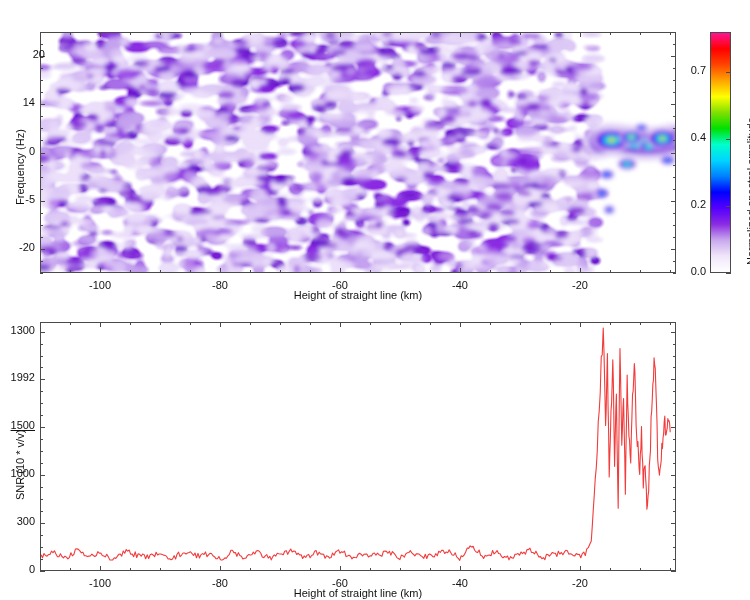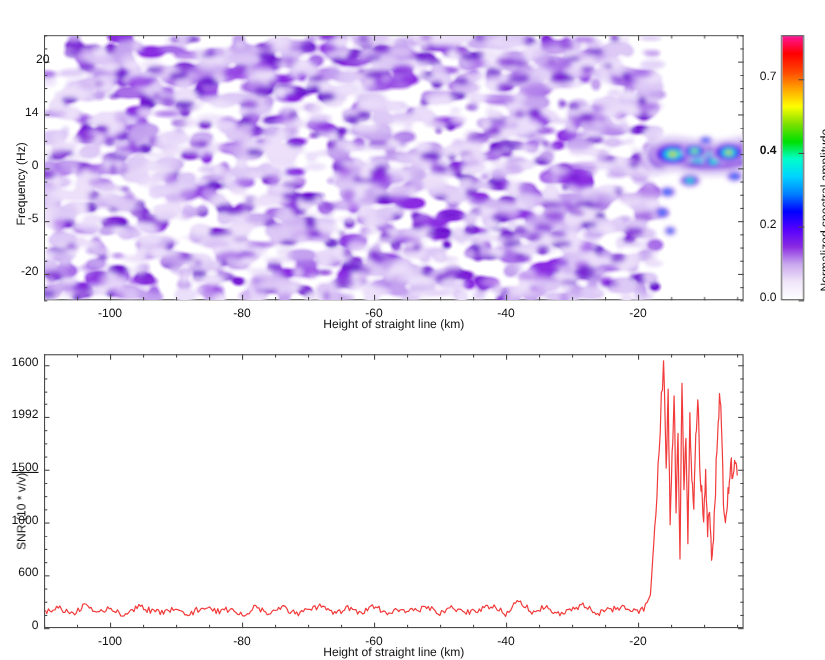--- a/index.html
+++ b/index.html
@@ -2096,21 +2096,21 @@
         </defs>
         <rect x="0" y="0" width="21" height="241" fill="url(#cbgrad)"></rect>
       </svg>
   </div>
   <div id="cbarTicks">
       <div class="tick ytick" style="left: 726px; top: 273px; background: rgb(74, 74, 74);"></div>
       <div class="cblab" style="left: 680px; top: 273px; width: 26px; text-align: right;">0.0</div>
       <div class="tick ytick" style="left: 726px; top: 206px; background: rgb(74, 74, 74);"></div>
       <div class="cblab" style="left: 680px; top: 206px; width: 26px; text-align: right;">0.2</div>
       <div class="tick ytick" style="left: 726px; top: 139px; background: rgb(74, 74, 74);"></div>
-      <div class="cblab" style="left: 680px; top: 139px; width: 26px; text-align: right; font-weight: bold;">0.4</div>
+      <div class="cblab" style="left: 680px; top: 139px; width: 26px; text-align: right;">0.4</div>
       <div class="tick ytick" style="left: 726px; top: 72px; background: rgb(74, 74, 74);"></div>
       <div class="cblab" style="left: 680px; top: 72px; width: 26px; text-align: right;">0.7</div>
     </div>
   <div class="vtitle" id="cbarTitle" style="left:745px;top:265px;">Normalized spectral amplitude</div>
 
   <div class="panel frame" id="snrPanel">
     <svg class="plotsvg" id="snrSvg" viewBox="0 0 636 249" preserveAspectRatio="none">
         <path d="M0.0,233.5L1.5,236.6L3.0,232.4L4.5,234.4L6.0,235.1L7.5,233.4L9.0,233.4L10.5,230.0L12.0,231.6L13.5,229.7L15.0,232.9L16.5,235.6L18.0,235.7L19.5,232.7L21.0,235.4L22.5,236.8L24.0,235.1L25.5,236.0L27.0,237.8L28.5,236.3L30.0,231.6L31.5,234.7L33.0,233.3L34.5,227.9L36.0,227.7L37.5,228.2L39.0,229.7L40.5,231.7L42.0,231.0L43.5,234.6L45.0,234.6L46.5,235.3L48.0,235.0L49.5,234.9L51.0,233.0L52.5,234.4L54.0,235.4L55.5,234.4L57.0,230.5L58.5,232.1L60.0,231.9L61.5,234.3L63.0,234.9L64.5,235.8L66.0,233.2L67.5,235.7L69.0,238.8L70.5,239.0L72.0,238.8L73.5,236.7L75.0,237.3L76.5,235.3L78.0,233.2L79.5,233.0L81.0,235.0L82.5,229.8L84.0,232.1L85.5,228.4L87.0,230.0L88.5,228.9L90.0,233.2L91.5,233.0L93.0,235.6L94.5,230.7L96.0,236.4L97.5,232.6L99.0,233.2L100.5,235.1L102.0,232.8L103.5,233.5L105.0,237.6L106.5,233.7L108.0,237.4L109.5,233.6L111.0,232.9L112.5,233.8L114.0,235.6L115.5,231.1L117.0,233.8L118.5,232.9L120.0,232.8L121.5,233.3L123.0,234.0L124.5,234.3L126.0,235.3L127.5,237.9L129.0,237.7L130.5,238.7L132.0,237.9L133.5,234.5L135.0,237.9L136.5,233.1L138.0,231.0L139.5,235.5L141.0,233.9L142.5,231.9L144.0,231.9L145.5,232.8L147.0,231.9L148.5,231.4L150.0,230.6L151.5,232.4L153.0,234.4L154.5,231.9L156.0,236.7L157.5,232.2L159.0,236.9L160.5,233.5L162.0,232.5L163.5,233.4L165.0,230.8L166.5,235.6L168.0,233.7L169.5,232.2L171.0,232.4L172.5,234.6L174.0,235.6L175.5,237.5L177.0,237.6L178.5,235.4L180.0,238.6L181.5,239.0L183.0,238.3L184.5,236.8L186.0,237.1L187.5,234.7L189.0,233.3L190.5,229.1L192.0,229.1L193.5,231.5L195.0,231.4L196.5,235.2L198.0,231.5L199.5,234.4L201.0,235.1L202.5,237.8L204.0,237.2L205.5,237.1L207.0,234.5L208.5,233.4L210.0,233.9L211.5,233.6L213.0,231.0L214.5,232.9L216.0,229.9L217.5,229.4L219.0,230.1L220.5,232.1L222.0,235.9L223.5,236.6L225.0,234.7L226.5,233.5L228.0,237.0L229.5,235.2L231.0,238.8L232.5,235.5L234.0,233.8L235.5,235.0L237.0,232.2L238.5,232.6L240.0,232.9L241.5,232.8L243.0,233.6L244.5,230.1L246.0,229.5L247.5,233.2L249.0,230.2L250.5,227.9L252.0,230.8L253.5,229.8L255.0,230.2L256.5,233.4L258.0,232.1L259.5,233.8L261.0,233.7L262.5,237.4L264.0,234.8L265.5,236.4L267.0,234.0L268.5,233.3L270.0,236.6L271.5,234.4L273.0,233.7L274.5,230.2L276.0,229.4L277.5,234.0L279.0,231.0L280.5,232.9L282.0,233.0L283.5,233.1L285.0,237.2L286.5,234.7L288.0,235.3L289.5,237.0L291.0,236.5L292.5,231.8L294.0,234.2L295.5,230.8L297.0,229.7L298.5,228.7L300.0,232.1L301.5,230.6L303.0,231.3L304.5,230.0L306.0,235.5L307.5,234.9L309.0,234.2L310.5,235.2L312.0,237.8L313.5,236.1L315.0,236.4L316.5,236.6L318.0,233.4L319.5,232.1L321.0,233.1L322.5,234.8L324.0,233.2L325.5,233.0L327.0,233.0L328.5,235.9L330.0,234.7L331.5,234.8L333.0,232.4L334.5,231.9L336.0,234.1L337.5,232.0L339.0,233.6L340.5,234.3L342.0,235.2L343.5,230.1L345.0,230.0L346.5,230.2L348.0,232.1L349.5,230.1L351.0,234.0L352.5,230.4L354.0,232.1L355.5,233.8L357.0,236.5L358.5,237.4L360.0,238.5L361.5,234.0L363.0,234.6L364.5,236.0L366.0,232.7L367.5,231.6L369.0,231.4L370.5,229.5L372.0,231.8L373.5,233.1L375.0,234.8L376.5,232.7L378.0,232.6L379.5,233.1L381.0,234.7L382.5,235.5L384.0,237.3L385.5,233.1L387.0,237.4L388.5,233.7L390.0,232.8L391.5,233.8L393.0,235.5L394.5,235.8L396.0,232.5L397.5,234.7L399.0,230.1L400.5,231.3L402.0,229.1L403.5,229.2L405.0,232.4L406.5,230.8L408.0,231.6L409.5,228.7L411.0,231.3L412.5,233.9L414.0,234.2L415.5,231.7L417.0,235.8L418.5,237.2L420.0,239.3L421.5,234.6L423.0,235.5L424.5,233.8L426.0,230.8L427.5,226.9L429.0,227.2L430.5,224.7L432.0,225.8L433.5,225.1L435.0,229.1L436.5,230.8L438.0,231.4L439.5,228.8L441.0,234.2L442.5,234.9L444.0,237.3L445.5,234.3L447.0,235.0L448.5,234.2L450.0,233.9L451.5,234.6L453.0,229.3L454.5,232.8L456.0,231.5L457.5,229.4L459.0,232.3L460.5,232.6L462.0,235.5L463.5,236.6L465.0,235.4L466.5,236.2L468.0,234.9L469.5,238.8L471.0,235.5L472.5,236.9L474.0,237.0L475.5,233.1L477.0,233.1L478.5,232.4L480.0,234.1L481.5,230.8L483.0,232.5L484.5,231.0L486.0,233.0L487.5,228.5L489.0,228.5L490.5,227.0L492.0,231.2L493.5,231.3L495.0,232.8L496.5,230.0L498.0,233.2L499.5,235.8L501.0,235.5L502.5,237.6L504.0,236.5L505.5,238.5L507.0,233.2L508.5,233.4L510.0,235.0L511.5,233.3L513.0,231.3L514.5,232.1L516.0,232.1L517.5,235.3L519.0,230.0L520.5,233.0L522.0,231.3L523.5,233.7L525.0,231.0L526.5,229.1L528.0,229.6L529.5,233.0L531.0,232.6L532.5,233.2L534.0,234.6L535.5,234.8L537.0,232.4L538.5,233.3L540.0,233.2L541.5,236.6L543.0,232.5L544.5,230.9L546.0,234.5L547.5,227.7L549.0,226.5L550.5,223.1L552.0,219.7L553.0,205.0L554.0,188.6L555.0,173.5L556.0,156.6L557.0,146.3L558.0,129.5L559.0,99.3L560.0,88.4L561.0,70.3L562.0,34.0L563.0,31.9L564.0,5.1L564.8,30.6L565.6,67.1L566.4,103.4L567.0,86.3L567.6,55.2L568.2,30.9L568.8,81.7L569.4,109.8L570.0,155.2L570.6,132.7L571.2,114.8L571.8,88.3L572.4,80.8L573.0,60.0L573.6,37.1L574.2,61.3L574.8,106.4L575.4,144.5L576.0,116.6L576.6,88.9L577.2,71.5L577.8,116.2L578.4,151.8L579.0,186.7L579.6,130.5L580.2,72.9L580.8,25.7L581.4,53.6L582.0,88.0L582.6,123.2L583.2,107.8L583.8,86.6L584.4,76.2L585.0,107.4L585.6,134.4L586.2,172.6L586.8,128.2L587.4,95.7L588.0,52.4L588.6,81.4L589.2,95.3L589.8,114.4L590.4,118.0L591.0,132.7L591.6,141.1L592.2,113.2L592.8,94.6L593.4,71.9L594.0,69.0L594.6,55.6L595.2,40.8L595.8,49.7L596.4,75.2L597.0,103.5L597.6,115.0L598.2,124.5L598.8,119.4L599.4,133.1L600.0,146.6L600.6,152.7L601.2,132.0L601.8,126.2L602.4,104.5L603.0,132.9L603.6,140.8L604.2,166.2L604.8,147.8L605.4,145.1L606.0,143.9L606.6,157.5L607.2,166.4L607.8,187.7L608.4,183.4L609.0,173.8L609.6,169.7L610.2,144.1L610.8,136.6L611.4,128.3L612.0,94.5L612.6,89.3L613.2,76.9L613.8,61.4L614.4,57.6L615.0,35.0L615.6,42.1L616.2,45.8L616.8,65.0L617.4,81.9L618.0,101.9L618.6,136.8L619.2,144.4L619.8,148.4L620.4,153.4L621.0,146.8L621.6,143.5L622.2,138.4L622.8,121.2L623.4,126.6L624.0,115.9L624.6,111.3L625.2,99.4L625.8,93.9L626.4,113.0L627.0,112.7L627.6,108.9L628.2,105.9L628.8,96.3L629.4,99.1L630.0,98.4L630.6,101.1L631.2,110.1" fill="none" stroke="#f23b3b" stroke-width="1.1" stroke-linejoin="round"></path>
       </svg>
   </div>
@@ -2192,30 +2192,30 @@
       <div class="tick ytickmin" style="left: 673px; top: 367px; background: rgb(74, 74, 74);"></div>
       <div class="tick ytickmin" style="left: 40px; top: 356px; background: rgb(74, 74, 74);"></div>
       <div class="tick ytickmin" style="left: 673px; top: 356px; background: rgb(74, 74, 74);"></div>
       <div class="tick ytickmin" style="left: 40px; top: 344px; background: rgb(74, 74, 74);"></div>
       <div class="tick ytickmin" style="left: 673px; top: 344px; background: rgb(74, 74, 74);"></div>
       <div class="tick ytick" style="left: 40px; top: 571px; background: rgb(74, 74, 74);"></div>
       <div class="tick ytick" style="left: 671px; top: 571px; background: rgb(74, 74, 74);"></div>
       <div class="ylab" style="left: 1px; top: 571px;">0</div>
       <div class="tick ytick" style="left: 40px; top: 523px; background: rgb(74, 74, 74);"></div>
       <div class="tick ytick" style="left: 671px; top: 523px; background: rgb(74, 74, 74);"></div>
-      <div class="ylab" style="left: 1px; top: 523px;">600</div>
+      <div class="ylab" style="left: 1px; top: 523px;">300</div>
       <div class="tick ytick" style="left: 40px; top: 475px; background: rgb(74, 74, 74);"></div>
       <div class="tick ytick" style="left: 671px; top: 475px; background: rgb(74, 74, 74);"></div>
       <div class="ylab" style="left: 1px; top: 475px;">1000</div>
       <div class="tick ytick" style="left: 40px; top: 427px; background: rgb(74, 74, 74);"></div>
       <div class="tick ytick" style="left: 671px; top: 427px; background: rgb(74, 74, 74);"></div>
       <div class="ylab" style="left: 1px; top: 427px; text-decoration: underline;">1500</div>
       <div class="tick ytick" style="left: 40px; top: 379px; background: rgb(74, 74, 74);"></div>
       <div class="tick ytick" style="left: 671px; top: 379px; background: rgb(74, 74, 74);"></div>
       <div class="ylab" style="left: 1px; top: 379px;">1992</div>
       <div class="tick ytick" style="left: 40px; top: 332px; background: rgb(74, 74, 74);"></div>
       <div class="tick ytick" style="left: 671px; top: 332px; background: rgb(74, 74, 74);"></div>
-      <div class="ylab" style="left: 1px; top: 332px;">1600</div>
+      <div class="ylab" style="left: 1px; top: 332px;">1300</div>
     </div>
   <div class="axtitle" id="snrXTitle" style="left:40px;top:587px;width:636px;">Height of straight line (km)</div>
   <div class="vtitle" id="snrYTitle" style="left:14px;top:500px;">SNR (10 * v/v)</div>
 
 </div>
 
 </body></html>

